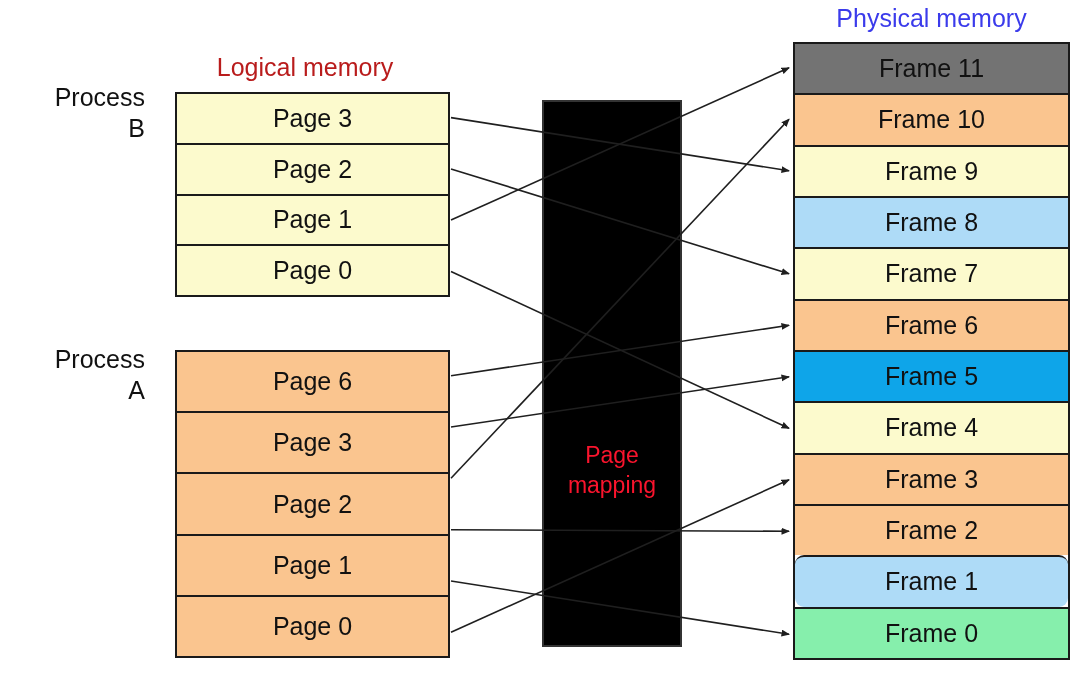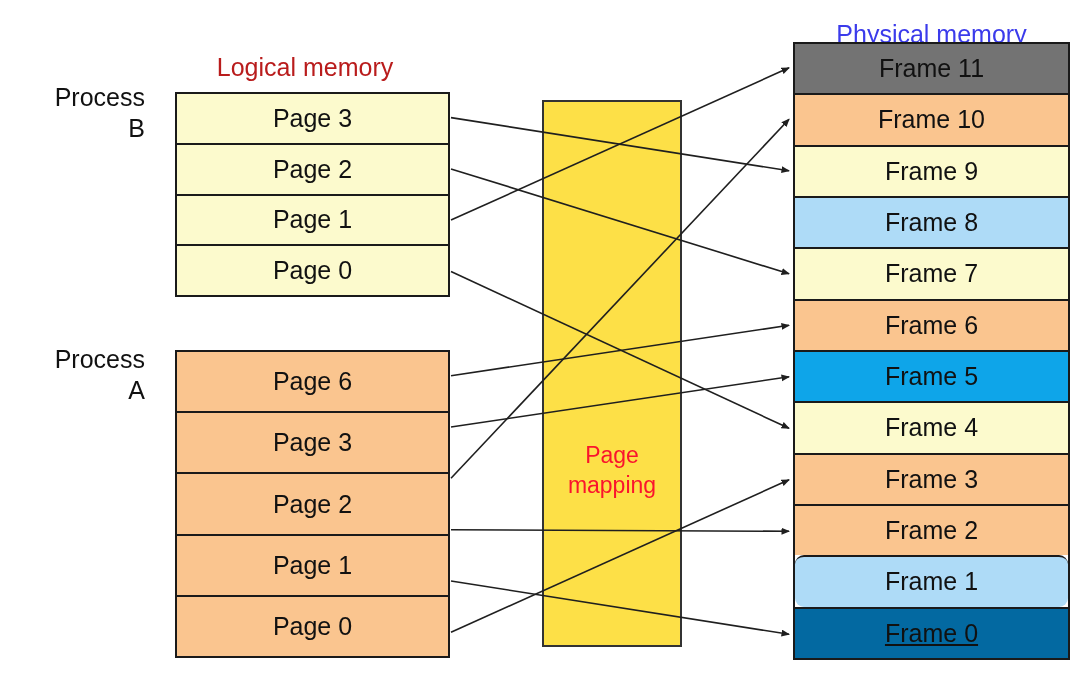--- a/index.html
+++ b/index.html
@@ -62,21 +62,21 @@
     pointer-events: none;
   }
 </style>
 </head>
 <body>
 
 <div id="canvas">
 
   <div class="title" id="logical-title" style="left: 160px; top: 53px; width: 290px; color: #b91c1c;">Logical memory</div>
 
-  <div class="title" id="physical-title" style="left: 793px; top: 20px; width: 277px; color: rgb(59, 59, 235);">Physical memory</div>
+  <div class="title" id="physical-title" style="left: 793px; top: 4px; width: 277px; color: rgb(59, 59, 235);">Physical memory</div>
 
   <div class="proc-label" style="left:15px; top:82px;">
     <div>Process</div>
     <div>B</div>
   </div>
 
   <div class="proc-label" style="left:15px; top:344px;">
     <div>Process</div>
     <div>A</div>
   </div>
@@ -89,40 +89,40 @@
     </div>
 
   <div class="memBox" id="process-a-box" style="left:175px; top:350px; width:275px; height:308px;">
       <div class="memRow" style="background: rgb(250, 197, 143);">Page 6</div>
       <div class="memRow" style="background: rgb(250, 197, 143);">Page 3</div>
       <div class="memRow" style="background: rgb(250, 197, 143);">Page 2</div>
       <div class="memRow" style="background: rgb(250, 197, 143);">Page 1</div>
       <div class="memRow" style="background: rgb(250, 197, 143);">Page 0</div>
     </div>
 
-  <div id="mapping-box" style="left: 542px; top: 100px; width: 140px; height: 547px; background: #fde047;">
+  <div id="mapping-box" style="left: 542px; top: 100px; width: 140px; height: 547px; background: #000000;">
     <div id="mapping-label" style="color: rgb(250, 20, 45);">
       <div>Page</div>
       <div>mapping</div>
     </div>
   </div>
 
   <div class="memBox" id="physical-box" style="left:793px; top:42px; width:277px; height:618px;">
       <div class="memRow" style="background: #737373;">Frame 11</div>
       <div class="memRow" style="background: rgb(250, 197, 143);">Frame 10</div>
       <div class="memRow" style="background: rgb(252, 250, 205);">Frame 9</div>
       <div class="memRow" style="background: rgb(174, 219, 247);">Frame 8</div>
       <div class="memRow" style="background: rgb(252, 250, 205);">Frame 7</div>
       <div class="memRow" style="background: rgb(250, 197, 143);">Frame 6</div>
       <div class="memRow" style="background: #0ea5e9;">Frame 5</div>
       <div class="memRow" style="background: rgb(252, 250, 205);">Frame 4</div>
       <div class="memRow" style="background: rgb(250, 197, 143);">Frame 3</div>
       <div class="memRow" style="background: rgb(250, 197, 143);">Frame 2</div>
       <div class="memRow" style="background: rgb(174, 219, 247); border-radius: 9px;">Frame 1</div>
-      <div class="memRow" style="background: #0369a1; text-decoration: underline;">Frame 0</div>
+      <div class="memRow" style="background: #86efac;">Frame 0</div>
     </div>
 
   <svg id="arrow-layer" viewBox="0 0 1086 675" xmlns="http://www.w3.org/2000/svg">
     <defs>
       <marker id="arrowhead" markerUnits="userSpaceOnUse" markerWidth="9" markerHeight="8" refX="7.5" refY="3.5" orient="auto">
         <path d="M0,0 L8.5,3.5 L0,7 Z" fill="#1F1F1F"></path>
       </marker>
     </defs>
     <g id="arrow-group">
         <line x1="451" y1="117.6" x2="789" y2="170.8" stroke="#1F1F1F" stroke-width="1.6" marker-end="url(#arrowhead)"></line>

